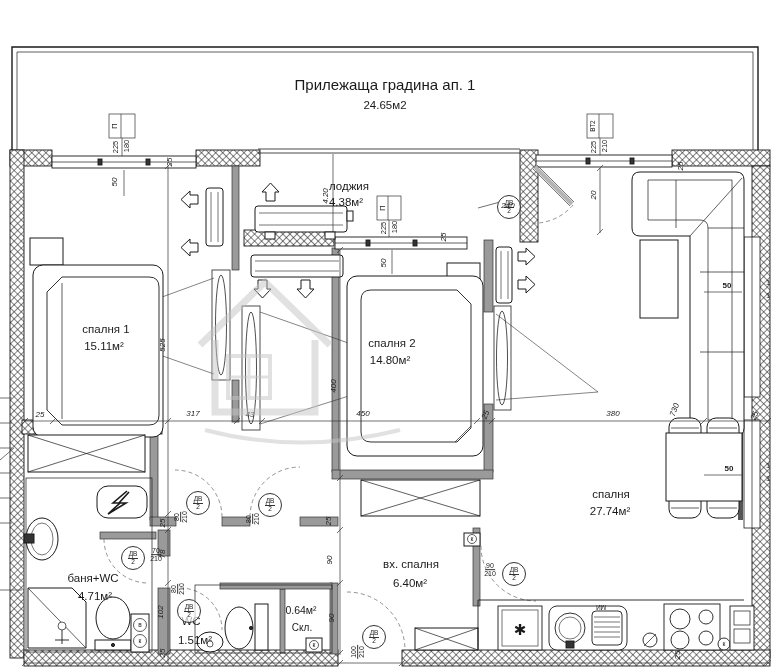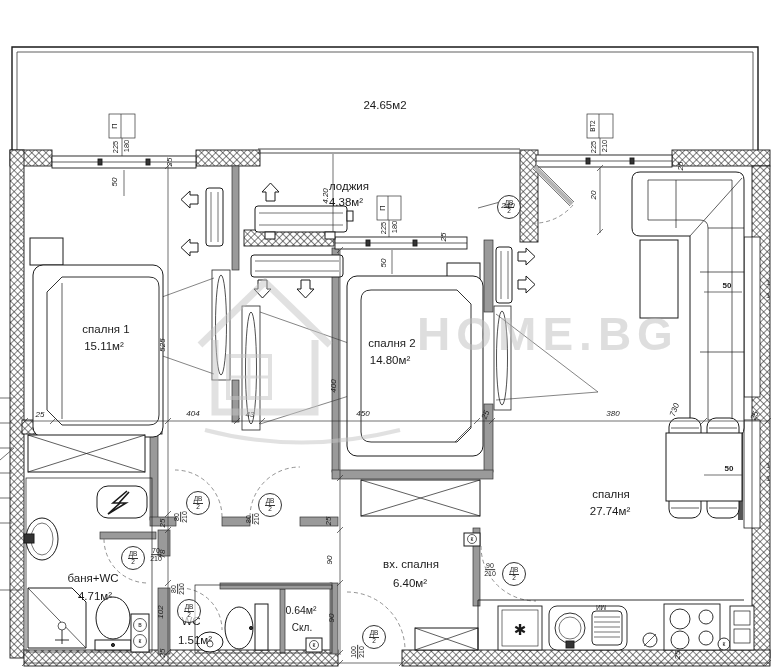--- a/index.html
+++ b/index.html
@@ -332,20 +332,21 @@
         <line x1="0" y1="423" x2="12" y2="423"></line>
   <line x1="0" y1="448" x2="12" y2="448"></line>
         <line x1="0" y1="473" x2="12" y2="473"></line>
   <line x1="0" y1="498" x2="12" y2="498"></line>
         <line x1="0" y1="523" x2="12" y2="523"></line>
   <line x1="0" y1="460" x2="14" y2="448"></line>
         <line x1="0" y1="590" x2="22" y2="590"></line>
 </g>
 </svg>
 
+<span class="lbl big" style="left:385px;top:84px">Прилежаща градина ап. 1</span>
 <span class="lbl" style="left:385px;top:106px">24.65м2</span>
 
 <span class="lbl" style="left:349px;top:187px">лоджия</span>
 <span class="lbl" style="left:346px;top:203px">4.38м²</span>
 
 <span class="lbl" style="left:106px;top:330px">спалня 1</span>
 <span class="lbl" style="left:104px;top:347px">15.11м²</span>
 
 <span class="lbl" style="left:392px;top:344px">спалня 2</span>
 <span class="lbl" style="left:390px;top:361px">14.80м²</span>
@@ -359,21 +360,21 @@
 <span class="lbl" style="left:191px;top:622px">WC</span>
 <span class="lbl" style="left:195px;top:641px">1.51м²</span>
 
 <span class="lbl" style="left:301px;top:610px;font-size:10.5px">0.64м²</span>
 <span class="lbl" style="left:302px;top:628px;font-size:10px">Скл.</span>
 
 <span class="lbl" style="left:411px;top:565px">вх. спалня</span>
 <span class="lbl" style="left:410px;top:584px">6.40м²</span>
 
 <span class="lbl dim" style="left:40px;top:415px">25</span>
-<span class="lbl dim" style="left:193px;top:414px">404</span>
+<span class="lbl dim" style="left:193px;top:414px">317</span>
 <span class="lbl dim" style="left:250px;top:415px">43</span>
 <span class="lbl dim" style="left:363px;top:414px">450</span>
 <span class="lbl dim rot70" style="left:486px;top:415px">25</span>
 <span class="lbl dim" style="left:613px;top:414px">380</span>
 <span class="lbl dim rot70" style="left:675px;top:410px">730</span>
 <span class="lbl dim rot70" style="left:755px;top:416px">25</span>
 
 <span class="lbl dim rot" style="left:163px;top:345px">525</span>
 <span class="lbl dim rot" style="left:163px;top:523px">25</span>
 <span class="lbl dim rot" style="left:163px;top:554px">78</span>
@@ -472,21 +473,20 @@
 <span class="lbl tiny" style="left:724px;top:644px">к</span>
 <span class="lbl tiny" style="left:314px;top:645px">к</span>
 <span class="lbl tiny" style="left:472px;top:539px">к</span>
 
 <span class="lbl sm" style="left:768px;top:283px">1</span>
 <span class="lbl sm" style="left:768px;top:296px">1</span>
 <span class="lbl sm" style="left:768px;top:466px">1</span>
 <span class="lbl sm" style="left:768px;top:479px">1</span>
 
 <div class="wm">
-  <span class="t" style="left:548px;top:334px">HOME.BG</span>
   <svg width="772" height="672" viewBox="0 0 772 672">
     <g fill="none" stroke="#c4c4c4" stroke-width="7">
       <path d="M200,345 L265,282 L330,345"></path>
       <path d="M215,340 L215,412 L315,412 L315,340"></path>
       <rect x="228" y="356" width="42" height="42" stroke-width="4"></rect>
       <line x1="249" y1="356" x2="249" y2="398" stroke-width="3"></line>
       <line x1="228" y1="377" x2="270" y2="377" stroke-width="3"></line>
       <path d="M205,430 Q300,455 400,430" stroke-width="4"></path>
     </g>
   </svg>

